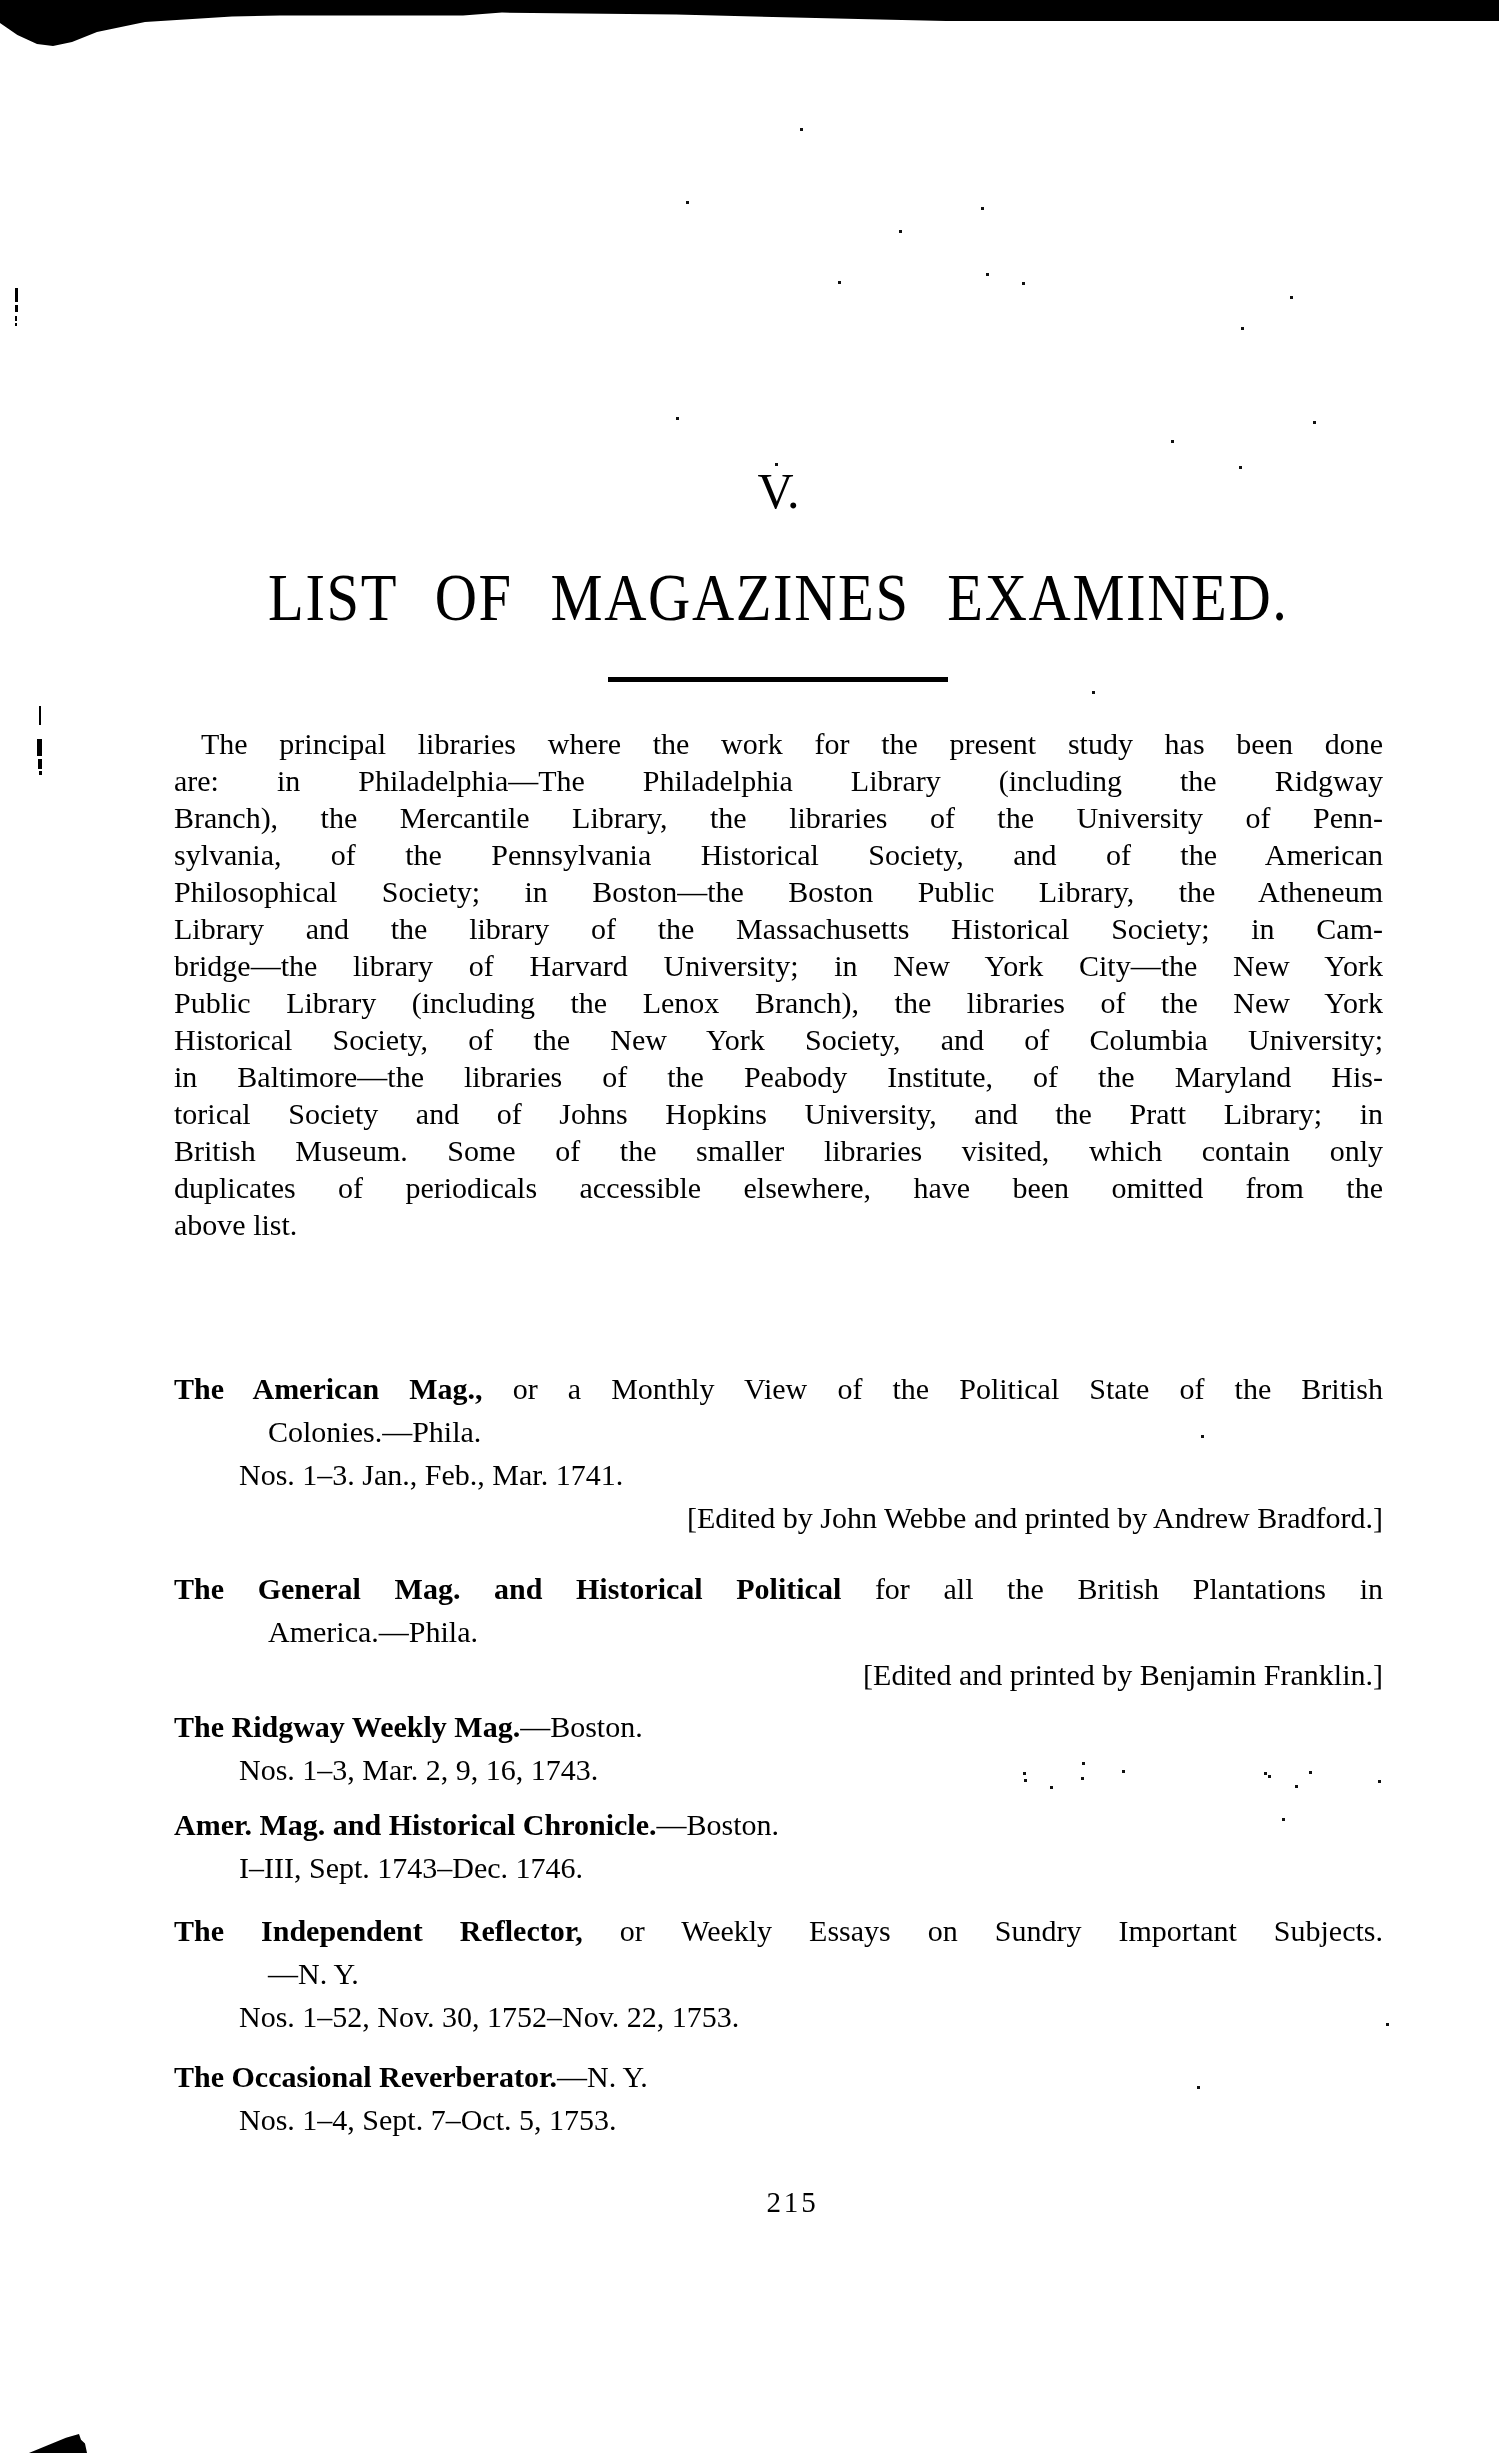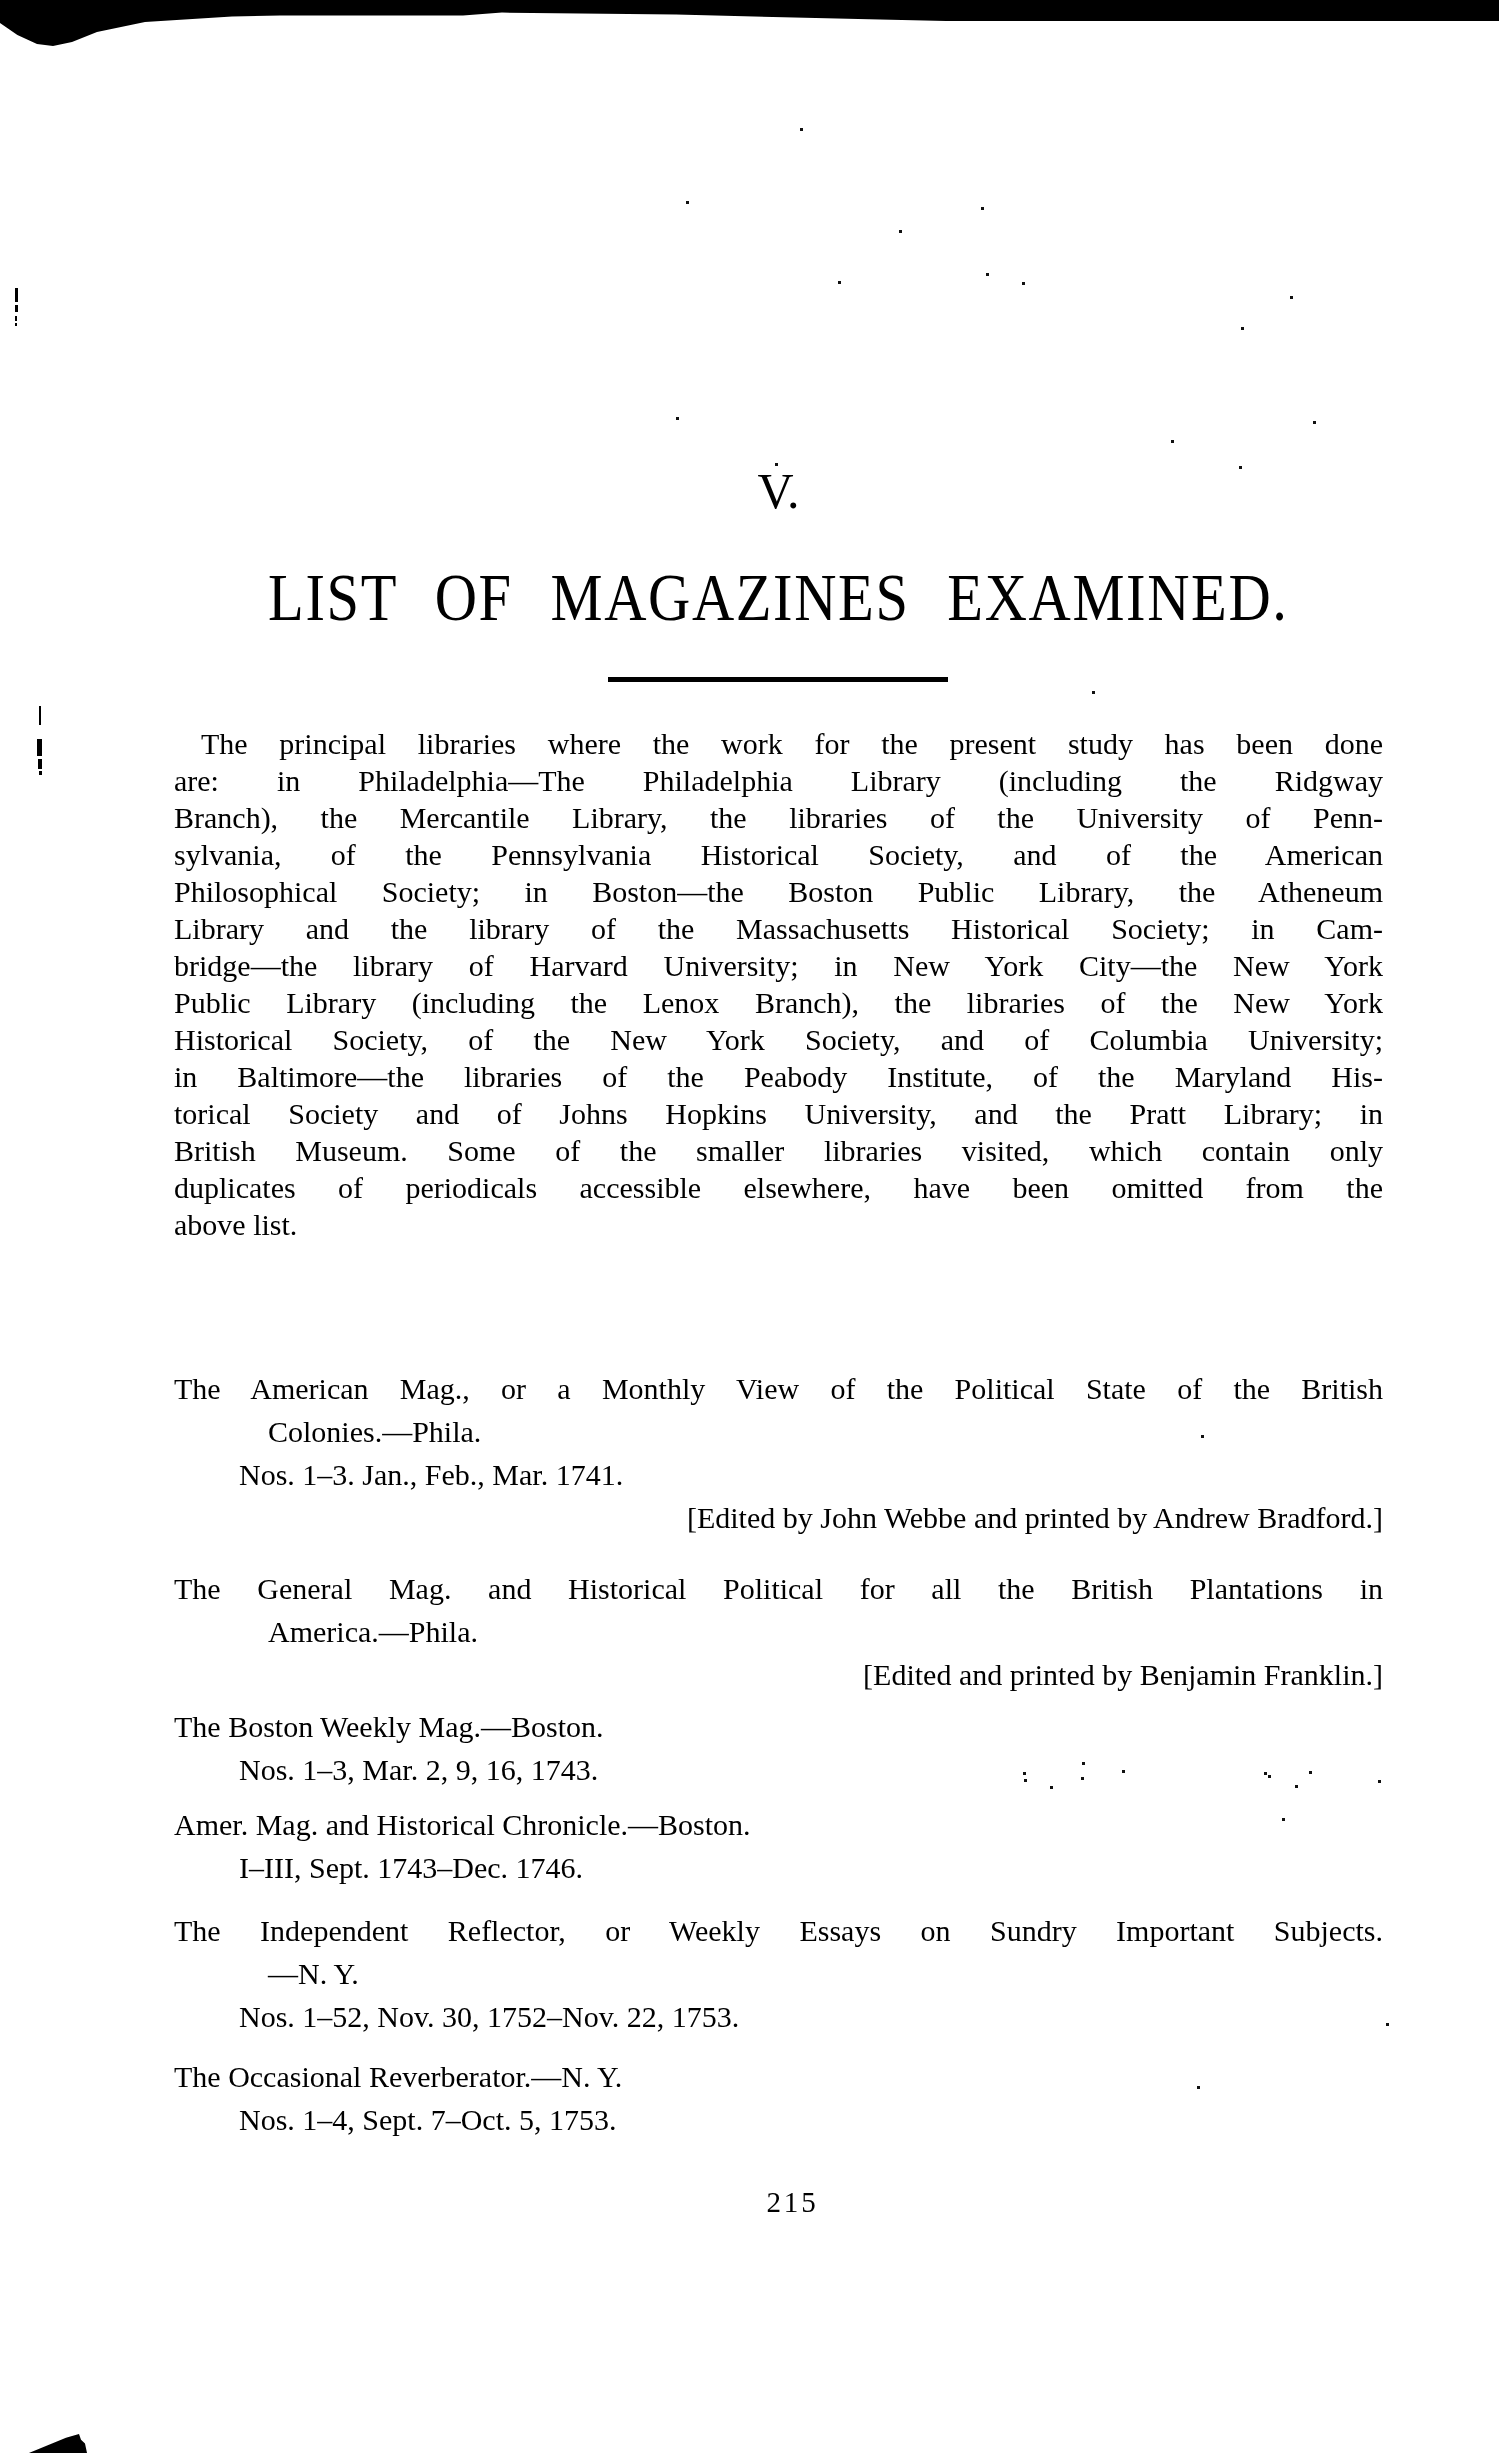--- a/index.html
+++ b/index.html
@@ -40,21 +40,21 @@
   .entry{margin-bottom:14.5px;}
   .entry:nth-child(1){margin-bottom:28px;}
   .entry:nth-child(2){margin-bottom:8.7px;}
   .entry:nth-child(3){margin-bottom:12.6px;}
   .entry:nth-child(4){margin-bottom:20px;}
   .entry:nth-child(5){margin-bottom:16.4px;}
   .l-cont{padding-left:94px;}
   .l-nos{padding-left:65px;}
   .l-note{padding-left:30px;text-align:right;}
   .just{text-align:justify;text-align-last:justify;}
-  .entry b{font-weight:normal;}
+  .entry b{font-weight:bold;}
 
   #pagenum{position:absolute;top:2186px;left:188px;width:1209px;text-align:center;
     font-size:29px;letter-spacing:2.9px;font-family:Liberation Serif, serif;}
 </style>
 </head>
 <body>
 
 <div id="top-band"></div>
 <div id="corner-mark"></div>
 <div class="mark" style="left:14.5px;top:288px;width:3.9px;height:13.5px;"></div>
@@ -95,21 +95,21 @@
       <div class="l-cont">Colonies.—Phila.</div>
       <div class="l-nos">Nos. 1–3.  Jan., Feb., Mar. 1741.</div>
       <div class="l-note">[Edited by John Webbe and printed by Andrew Bradford.]</div>
     </div>
     <div class="entry">
       <div class="l-title just"><b>The General Mag. and Historical Political</b> for all the British Plantations in</div>
       <div class="l-cont">America.—Phila.</div>
       <div class="l-note">[Edited and printed by Benjamin Franklin.]</div>
     </div>
     <div class="entry">
-      <div class="l-title"><b>The Boston Weekly Mag.</b>—Boston.</div>
+      <div class="l-title"><b>The Ridgway Weekly Mag.</b>—Boston.</div>
       <div class="l-nos">Nos. 1–3, Mar. 2, 9, 16, 1743.</div>
     </div>
     <div class="entry">
       <div class="l-title"><b>Amer. Mag. and Historical Chronicle.</b>—Boston.</div>
       <div class="l-nos">I–III, Sept. 1743–Dec. 1746.</div>
     </div>
     <div class="entry">
       <div class="l-title just"><b>The Independent Reflector,</b> or Weekly Essays on Sundry Important Subjects.</div>
       <div class="l-cont">—N. Y.</div>
       <div class="l-nos">Nos. 1–52, Nov. 30, 1752–Nov. 22, 1753.</div>

